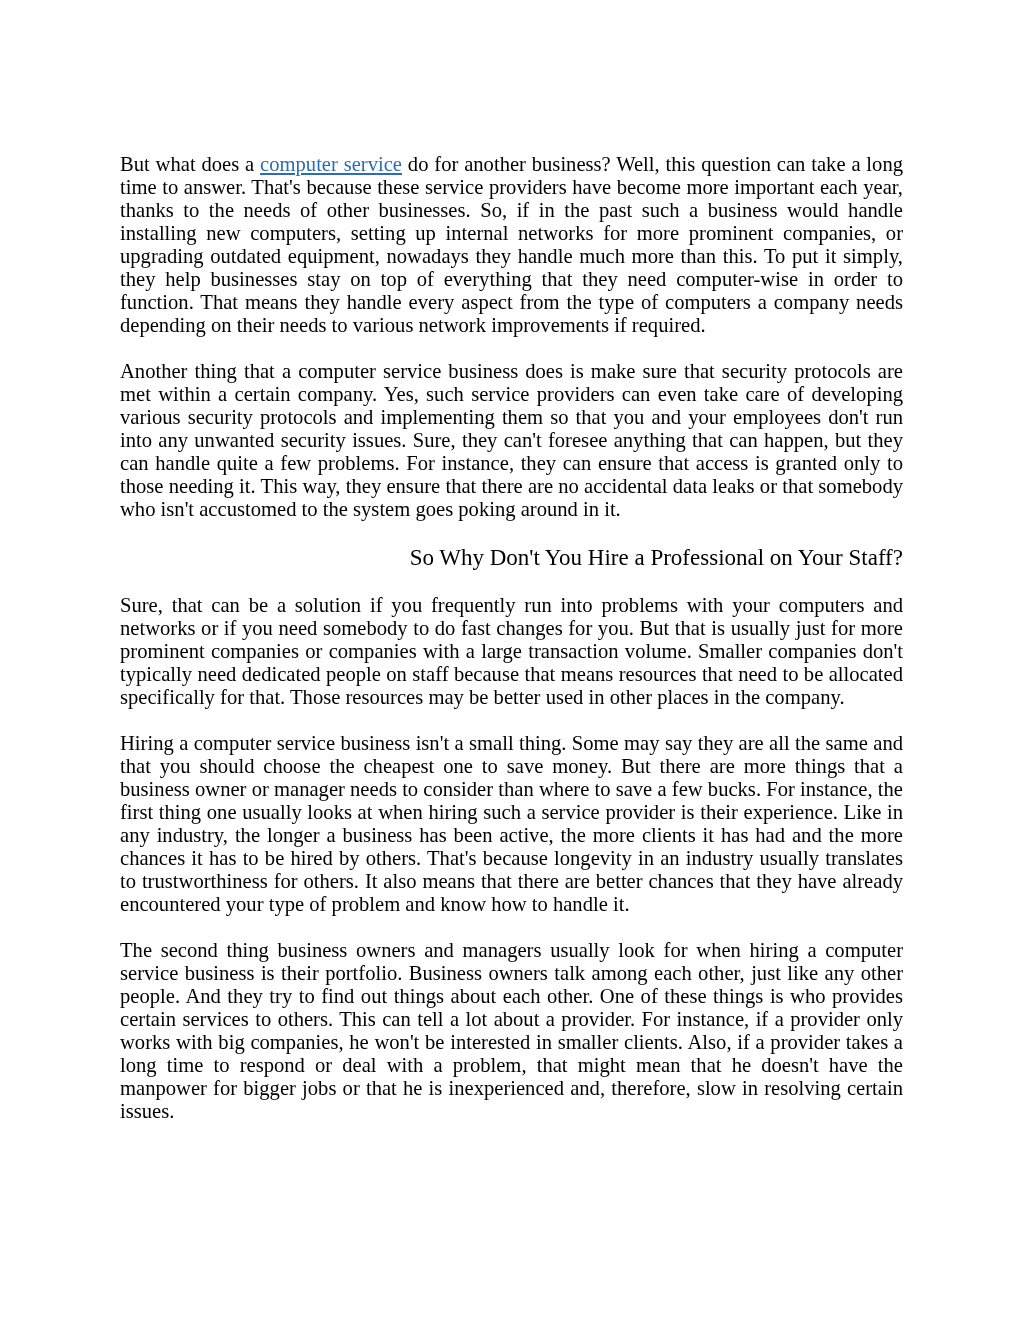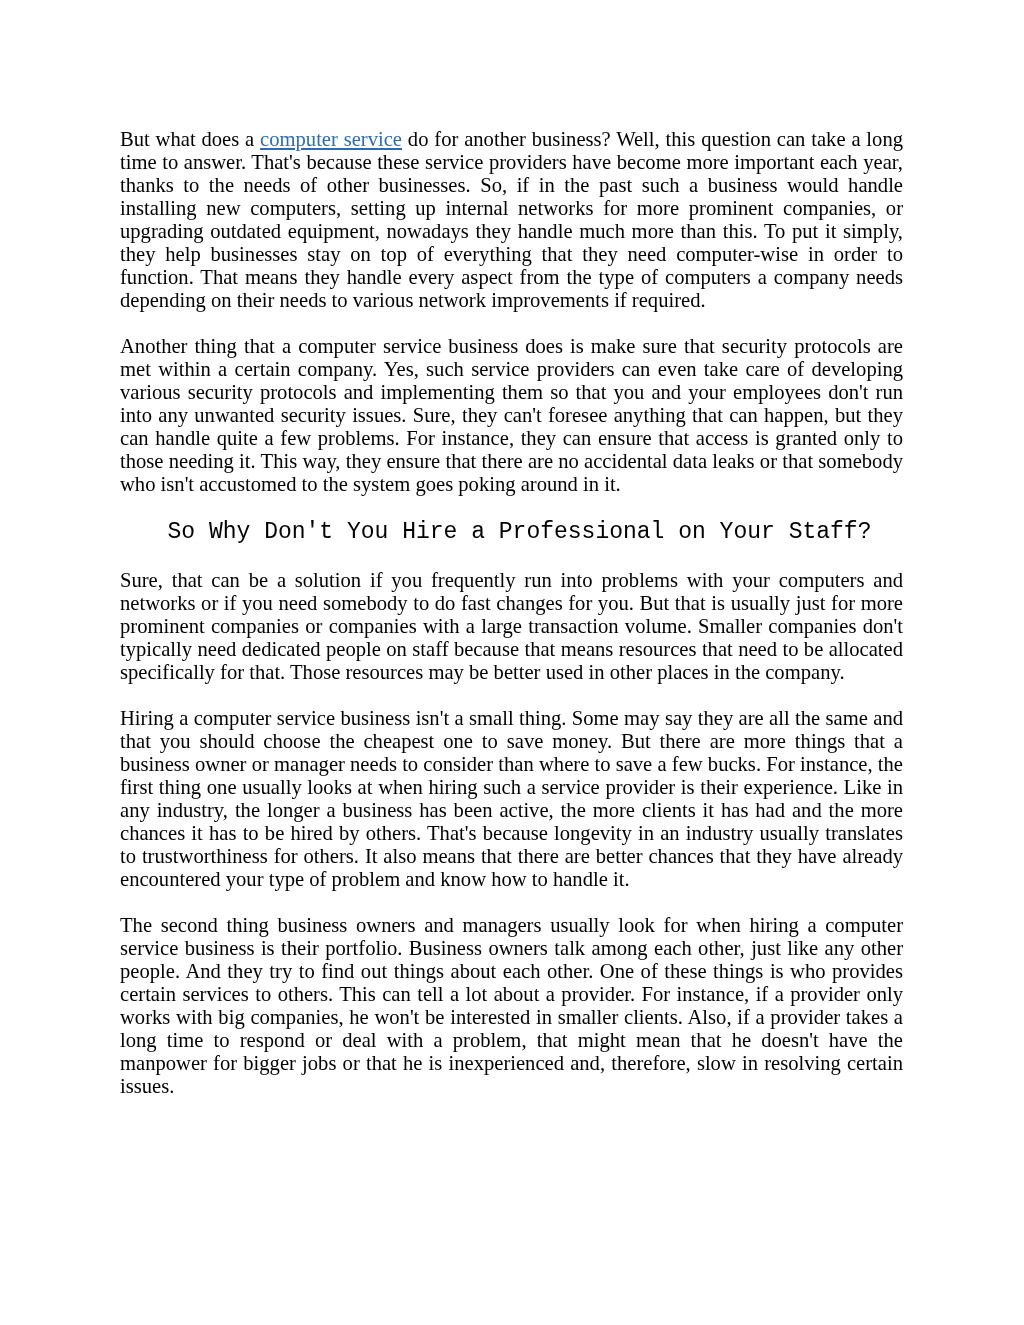--- a/index.html
+++ b/index.html
@@ -12,37 +12,36 @@
     width: 1024px;
     height: 1325px;
     background: #ffffff;
     overflow: hidden;
     font-family: "Liberation Serif", "DejaVu Serif", serif;
     color: #000000;
   }
   .content {
     position: absolute;
     left: 120px;
-    top: 128px;
+    top: 153px;
     width: 783px;
   }
   .content p {
     margin: 0 0 23px 0;
     font-size: 20.6px;
     line-height: 23px;
     text-align: justify;
     color: #000000;
   }
   .content h3 {
     margin: 23px 0 23px 16px;
     font-size: 23px;
     line-height: 27px;
     font-weight: normal;
-    text-align: center;
-    font-family: Liberation Mono, monospace;
+    text-align: right;
   }
   .content h2 {
     margin: 19px 0 17px 0;
     font-size: 27px;
     line-height: 33px;
     font-weight: normal;
     text-align: left;
   }
   .content a.inline-link {
     color: #2b6cb5;

